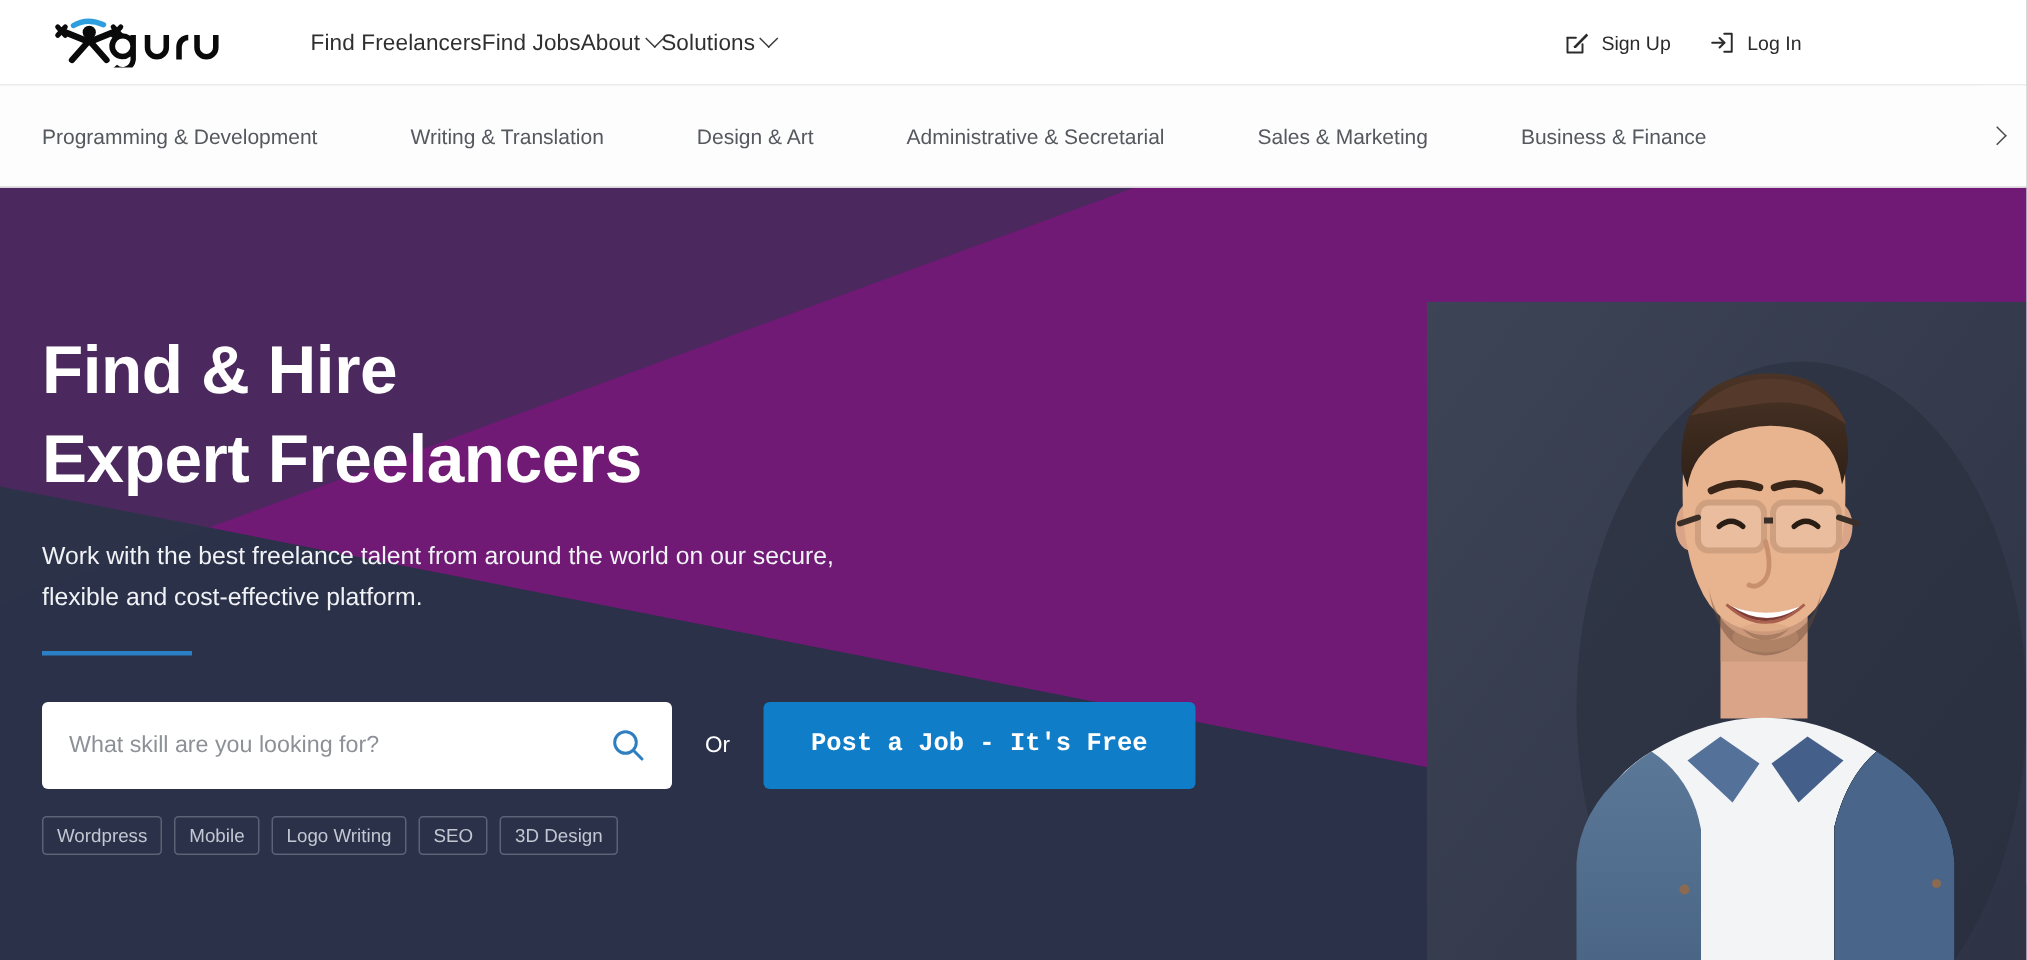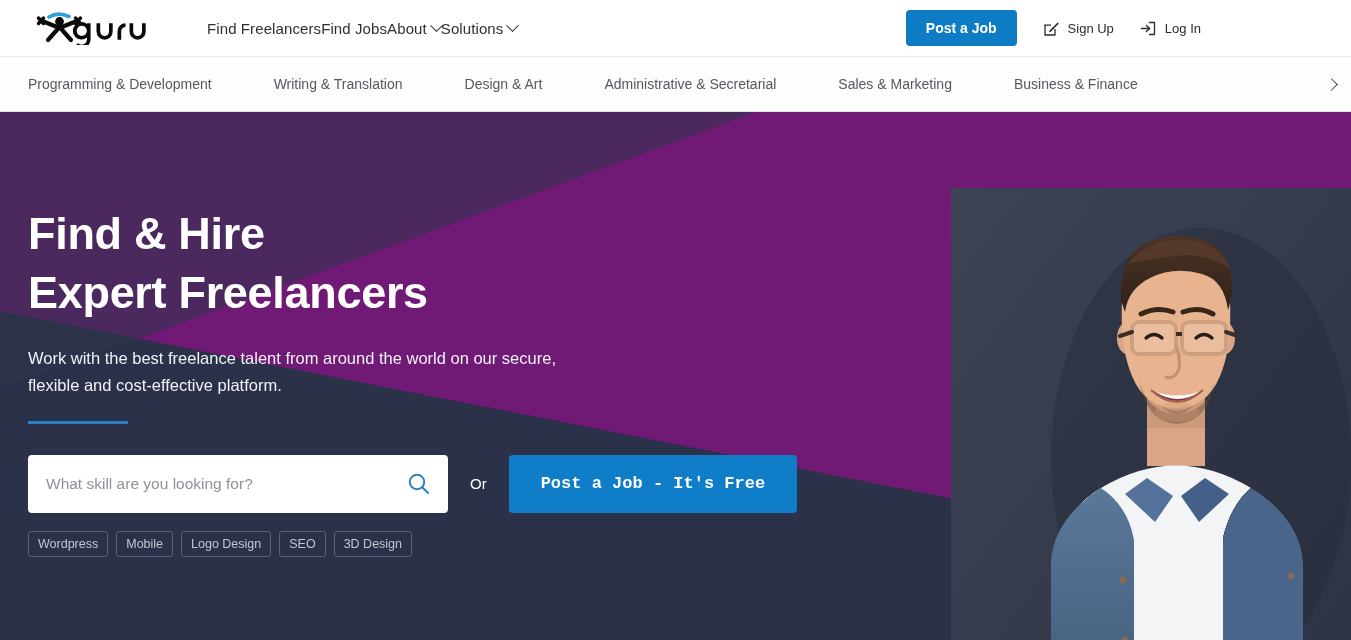--- a/index.html
+++ b/index.html
@@ -81,21 +81,21 @@
     font-size: 13px;
     color: #2b2b2b;
     cursor: pointer;
     white-space: nowrap;
     justify-content: center;
   }
   .auth-link svg { display:block; flex: none; }
 
   
   .catbar {
-    height: 56px;
+    height: 69px;
     background: #fdfdfd;
     border-top: 1px solid #ececec;
     border-bottom: 1px solid #e4e4e4;
     display: flex;
     align-items: center;
     padding-left: 28px;
     position: relative;
     z-index: 15;
     overflow: hidden;
   }
@@ -316,21 +316,20 @@
       <span>About</span>
       <i class="chev-down"></i>
     </div>
     <div class="nav-link">
       <span>Solutions</span>
       <i class="chev-down"></i>
     </div>
   </nav>
 
   <div class="header-right">
-    <button class="btn-post-job-top">Post a Job</button>
 
     <div class="auth-link">
       <svg width="17" height="17" viewBox="0 0 17 17">
         <path d="M2 5.2 V15 H12 V9.4" stroke="#2b2b2b" stroke-width="1.3" fill="none" stroke-linecap="round" stroke-linejoin="round"></path>
         <path d="M2 5.2 H7.6" stroke="#2b2b2b" stroke-width="1.3" fill="none" stroke-linecap="round"></path>
         <path d="M6.3 10.8 L14.6 2.4 l1.2 1.2 L7.6 12 H6.3z" fill="#2b2b2b"></path>
       </svg>
       <span>Sign Up</span>
     </div>
 
@@ -466,20 +465,20 @@
       </div>
 
       <span class="or-text">Or</span>
 
       <button class="btn-post-free">Post a Job - It's Free</button>
     </div>
 
     <div class="tags-row">
       <button class="tag">Wordpress</button>
       <button class="tag">Mobile</button>
-      <button class="tag">Logo Design</button>
+      <button class="tag">Logo Writing</button>
       <button class="tag">SEO</button>
       <button class="tag">3D Design</button>
     </div>
   </div>
 
   <div class="bottom-card"></div>
 </div>
 
 </body></html>

